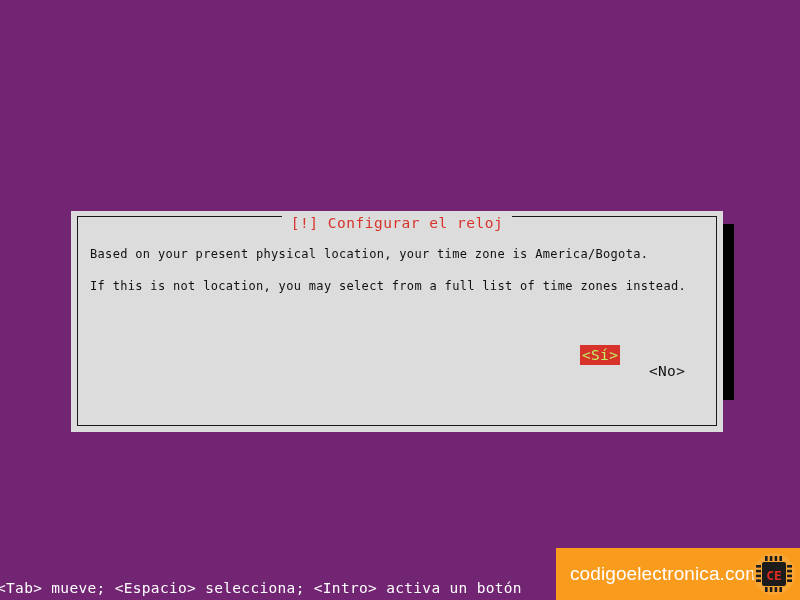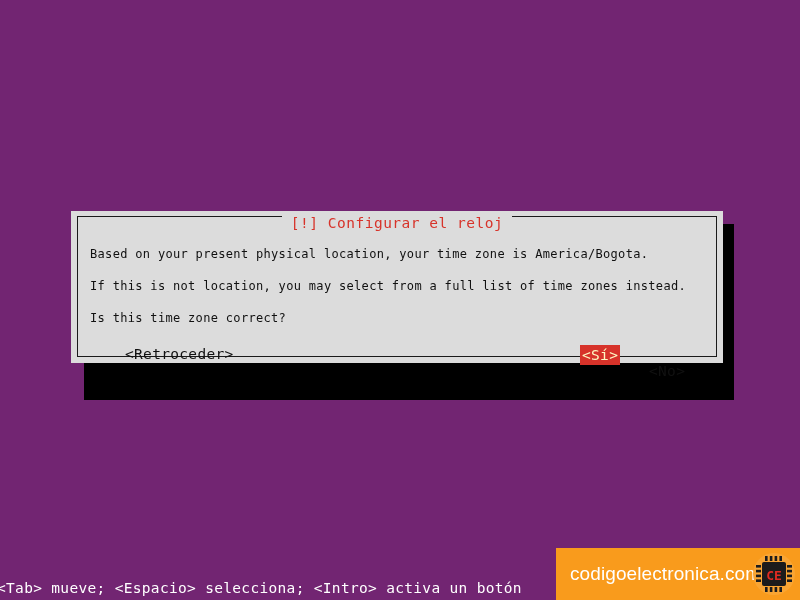--- a/index.html
+++ b/index.html
@@ -29,21 +29,21 @@
     top: 224px;
     width: 650px;
     height: 176px;
     background: #000000;
   }
   #dialog {
     position: absolute;
     left: 71px;
     top: 211px;
     width: 652px;
-    height: 152px;
+    height: 221px;
     background: #dcdcdc;
     box-sizing: border-box;
   }
   #dialog-inner {
     position: absolute;
     left: 6px;
     top: 5px;
     right: 6px;
     bottom: 6px;
     border: 1px solid #1a1a1a;
@@ -91,21 +91,21 @@
   .dlg-btn {
     position: absolute;
     font-family: "DejaVu Sans Mono", monospace;
     font-size: 14.5px;
     letter-spacing: 0.32px;
     color: #111111;
     white-space: pre;
     padding: 1px 1px;
   }
   #btn-back  { top: 128px; left: 46px; }
-  #btn-yes   { top: 128px; left: 502px; background: #d7332a; color: #fef9c3; padding: 2px 2px; }
+  #btn-yes   { top: 128px; left: 502px; background: #d7332a; color: #bef264; padding: 2px 2px; }
   #btn-no    { top: 145px; left: 570px; }
 
   
   #help-bar {
     position: absolute;
     left: 0;
     bottom: 0;
     width: 796px;
     height: 22px;
     overflow: hidden;
@@ -160,23 +160,21 @@
     <div id="dialog-inner">
 
       <div id="dialog-title">
         <span class="title-text">[!] Configurar el reloj</span>
       </div>
 
       <div class="dlg-line" id="line-1">Based on your present physical location, your time zone is America/Bogota.</div>
 
       <div class="dlg-line" id="line-2">If this is not location, you may select from a full list of time zones instead.</div>
 
-      <div class="dlg-line" id="line-3">Is this time zone correct?</div>
-
-      <div class="dlg-btn" id="btn-back">&lt;Retroceder&gt;</div>
+
 
       <div class="dlg-btn" id="btn-yes">&lt;Sí&gt;</div>
 
       <div class="dlg-btn" id="btn-no">&lt;No&gt;</div>
 
     </div>
   </div>
 
   <div id="help-bar">
     <div id="help-text">&lt;Tab&gt; mueve; &lt;Espacio&gt; selecciona; &lt;Intro&gt; activa un botón</div>

